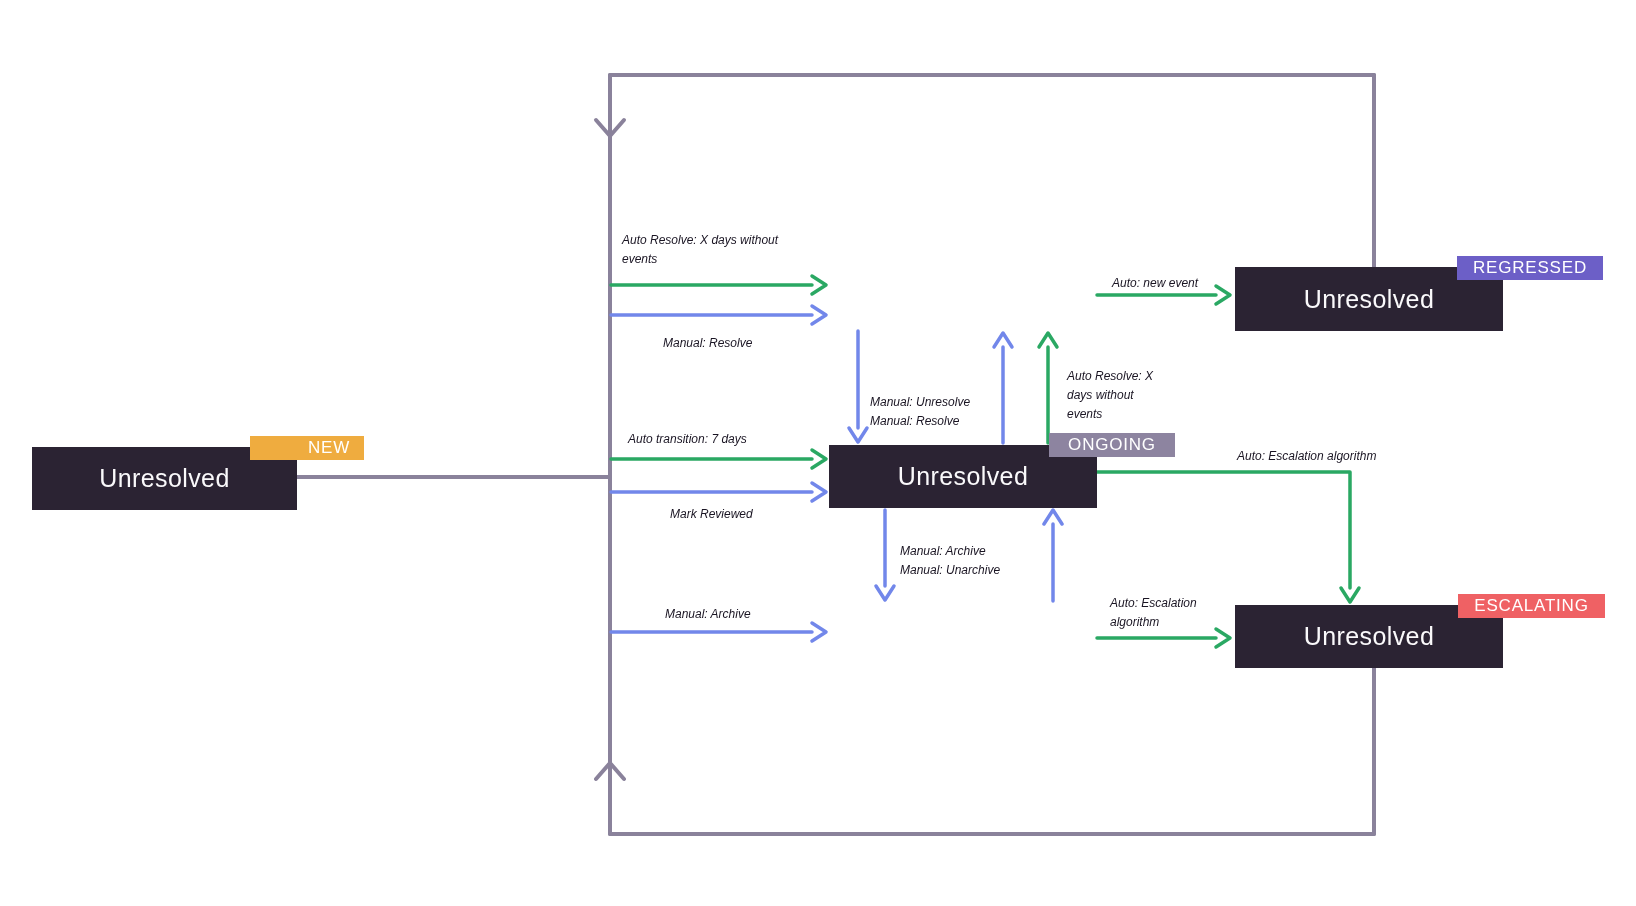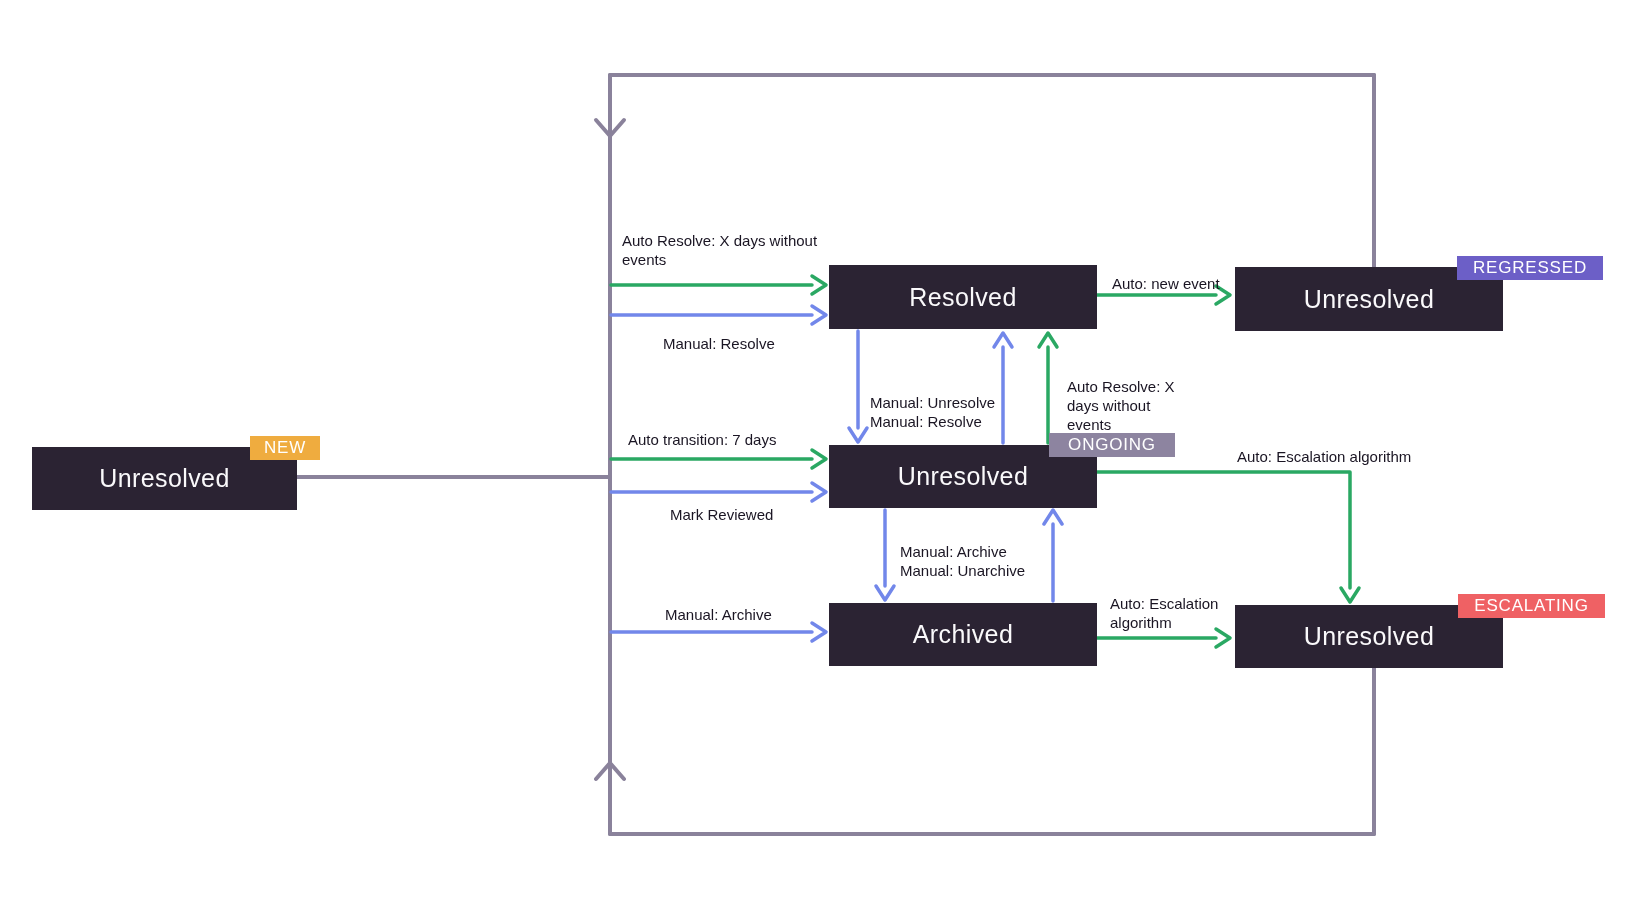--- a/index.html
+++ b/index.html
@@ -46,32 +46,33 @@
     position: absolute;
     height: 24px;
     display: flex;
     align-items: center;
     justify-content: center;
     color: #ffffff;
     font-size: 17px;
     letter-spacing: 0.8px;
     z-index: 3;
   }
-  .badge-new        { background: var(--badge-new, #efac3f); }
+  .badge-new        { background: var(--badge-new, #efac3f); padding-left: 44px; }
   .badge-regressed  { background: var(--badge-regressed, #6c5fc7); align-items: center; }
   .badge-ongoing    { background: var(--badge-ongoing, #8d84a0); }
   .badge-escalating { background: var(--badge-escalating, #ef6164); }
 
   .edge-label {
     position: absolute;
     color: var(--label-text, #1a1523);
-    font-size: 15px;
+    font-size: 12px;
     line-height: 19px;
     white-space: nowrap;
     z-index: 1;
+    font-style: italic;
   }
 </style>
 </head>
 <body>
 
 <div id="canvas">
 
   <svg id="arrow-layer" viewBox="0 0 1636 906" xmlns="http://www.w3.org/2000/svg">
 
     <path class="loop" d="M297 477 H610"></path>
@@ -123,41 +124,35 @@
     <path class="manual" d="M812 623 L826 632 L812 641"></path>
   </svg>
 
   <div class="node" style="left:32px; top:447px; width:265px; height:63px;">
     <span>Unresolved</span>
   </div>
   <div class="badge badge-new" style="left:250px; top:436px; width:70px;">
     <span>NEW</span>
   </div>
 
-  <div class="node" style="left:829px; top:265px; width:268px; height:64px;">
-    <span>Resolved</span>
-  </div>
 
   <div class="node" style="left:1235px; top:267px; width:268px; height:64px;">
     <span>Unresolved</span>
   </div>
   <div class="badge badge-regressed" style="left:1457px; top:256px; width:146px;">
     <span>REGRESSED</span>
   </div>
 
   <div class="node" style="left:829px; top:445px; width:268px; height:63px;">
     <span>Unresolved</span>
   </div>
   <div class="badge badge-ongoing" style="left:1049px; top:433px; width:126px;">
     <span>ONGOING</span>
   </div>
 
-  <div class="node" style="left:829px; top:603px; width:268px; height:63px;">
-    <span>Archived</span>
-  </div>
 
   <div class="node" style="left:1235px; top:605px; width:268px; height:63px;">
     <span>Unresolved</span>
   </div>
   <div class="badge badge-escalating" style="left:1458px; top:594px; width:147px;">
     <span>ESCALATING</span>
   </div>
 
   <div class="edge-label" style="left:622px; top:231px;">
     <div>Auto Resolve: X days without</div>
@@ -170,21 +165,21 @@
 
   <div class="edge-label" style="left:1112px; top:274px;">
     <div>Auto: new event</div>
   </div>
 
   <div class="edge-label" style="left:870px; top:369px;margin-top:24px;">
     <div>Manual: Unresolve</div>
     <div>Manual: Resolve</div>
   </div>
 
-  <div class="edge-label" style="left:1067px; top:367px;margin-top:10px;">
+  <div class="edge-label" style="left:1067px; top:367px;">
     <div>Auto Resolve: X</div>
     <div>days without</div>
     <div>events</div>
   </div>
 
   <div class="edge-label" style="left:628px; top:430px;">
     <div>Auto transition: 7 days</div>
   </div>
 
   <div class="edge-label" style="left:670px; top:505px;">

